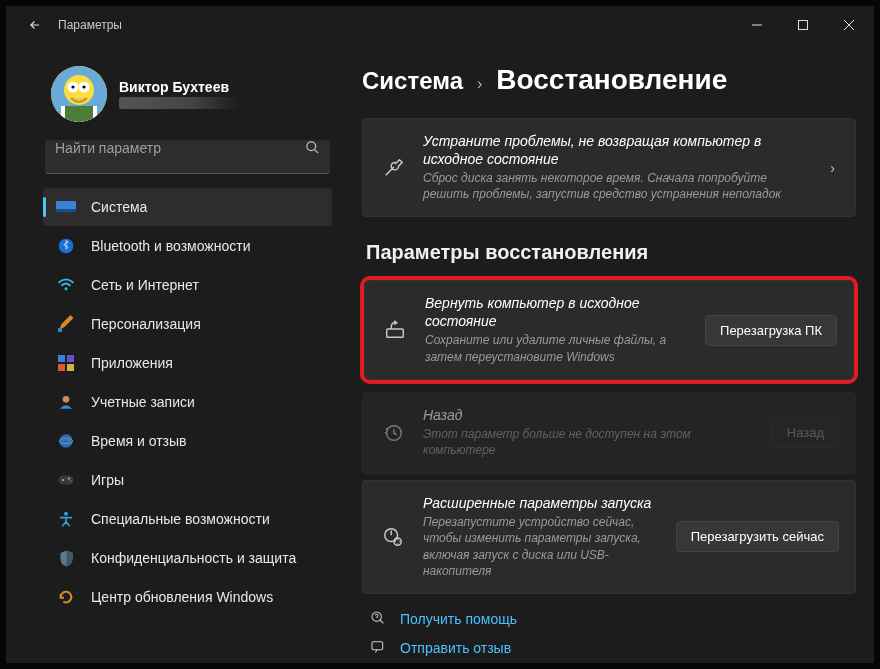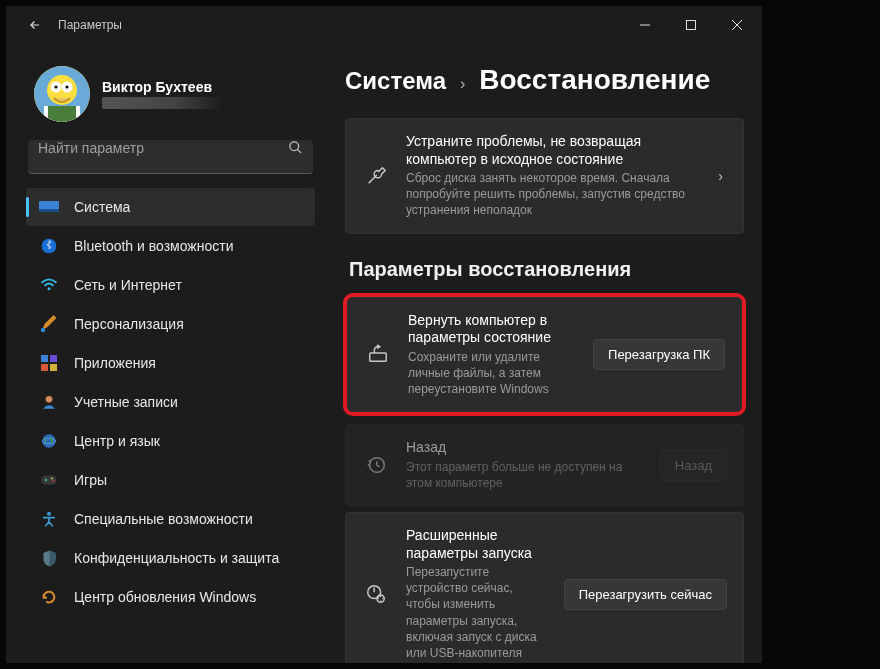--- a/index.html
+++ b/index.html
@@ -9,21 +9,21 @@
     color: #e8e8e8;
     width: 880px;
     height: 669px;
     overflow: hidden;
     position: relative;
   }
   .window-wrap { padding: 6px; }
   .window {
     background: #1c1c1c;
     border-radius: 0;
-    width: 756px;
+    width: 868px;
     height: 657px;
     position: relative;
     overflow: hidden;
   }
   .titlebar {
     height: 38px;
     display: flex;
     align-items: center;
     padding: 0 2px 0 12px;
     color: #c9c9c9;
@@ -34,21 +34,21 @@
     display: flex; align-items: center; justify-content: center;
     font-size: 14px; cursor:pointer;
   }
   .title-text { margin-left: 6px; }
   .win-controls { margin-left: auto; display: flex; }
   .win-btn {
     width: 46px; height: 30px;
     display: flex; align-items: center; justify-content: center;
     color: #e0e0e0; cursor:pointer;
   }
-  .content-area { display: flex; padding: 0 0 0 20px; height: calc(100% - 38px);}
+  .content-area { display: flex; padding: 0 0 0 20px; height: calc(100% - 38px); margin-left: 17px;}
   .sidebar { width: 295px; flex-shrink:0; padding-top: 22px;}
   .profile { display: flex; align-items: center; gap: 12px; padding: 0 8px 0 8px; margin-bottom: 18px;}
   .avatar {
     width: 56px; height: 56px; border-radius: 50%;
     background: radial-gradient(circle at 40% 30%, #f7e27e 0 45%, #f5d922 45% 58%, #e8d07a 58% 100%);
     display:flex; align-items:center; justify-content:center;
     overflow:hidden;
   }
   .avatar svg{display:block;}
   .profile-name { font-size: 14px; font-weight:600; color:#fff;}
@@ -98,21 +98,21 @@
   .card {
     background: #2b2b2b;
     border:1px solid #323232;
     border-radius: 4px;
     padding: 14px 16px;
     display:flex; align-items:center; gap:16px;
     margin-bottom: 6px;
   }
   .card.disabled{ opacity:.55;}
   .card-icon { width:28px; display:flex; align-items:center; justify-content:center; flex-shrink:0;}
-  .card-body { flex:1; }
+  .card-body { flex:1;font-style:italic; }
   .card-title { font-size:14px; color:#fff; line-height:1.25;}
   .card-desc { font-size:12px; color:#9a9a9a; margin-top:2px; line-height:1.35;}
   .card-action-chevron { color:#c2c2c2; font-size:14px; padding:0 4px;}
   .section-head { font-size:20px; font-weight:600; margin: 24px 0 12px 4px; color:#f0f0f0;}
   .highlight-frame{
     border: 4px solid #e01b24;
     border-radius: 10px;
     padding: 0;
     margin: 2px -2px 8px -2px;
   }
@@ -253,21 +253,21 @@
         </li>
         <li class="nav-item">
           <span class="nav-icon">
                 <svg width="16" height="16" viewBox="0 0 24 24">
                   <circle cx="12" cy="12" r="10" fill="#2d6ab8"></circle>
                   <ellipse cx="12" cy="12" rx="10" ry="4" fill="none" stroke="#6fb0e8" stroke-width="1"></ellipse>
                   <path d="M5 6 Q9 10 7 16" fill="#4a9a3a"></path>
                   <path d="M14 5 Q20 10 16 18" fill="#4a9a3a"></path>
                 </svg>
               </span>
-          <span>Центр и язык</span>
+          <span>Время и отзыв</span>
         </li>
         <li class="nav-item">
           <span class="nav-icon">
                 <svg width="18" height="14" viewBox="0 0 24 16">
                   <rect x="2" y="2" width="20" height="12" rx="6" fill="#3a3a3a"></rect>
                   <circle cx="8" cy="8" r="1.5" fill="#3bd66a"></circle>
                   <circle cx="16" cy="6" r="1.2" fill="#d6d63b"></circle>
                   <circle cx="18" cy="9" r="1.2" fill="#d63b3b"></circle>
                 </svg>
               </span>
@@ -328,21 +328,21 @@
       <div class="highlight-frame">
         <div class="card">
           <div class="card-icon">
             <svg width="22" height="22" viewBox="0 0 24 24" fill="none" stroke="#c8c8c8" stroke-width="1.6">
                   <rect x="3" y="11" width="18" height="9" rx="1"></rect>
                   <path d="M8 11V8a4 4 0 0 1 5-4"></path>
                   <path d="M11 2l3 2-3 2"></path>
                 </svg>
           </div>
           <div class="card-body">
-            <div class="card-title">Вернуть компьютер в параметры состояние</div>
+            <div class="card-title">Вернуть компьютер в исходное состояние</div>
             <div class="card-desc">Сохраните или удалите личные файлы, а затем переустановите Windows</div>
           </div>
           <button class="btn">Перезагрузка ПК</button>
         </div>
       </div>
 
       <div class="card disabled">
         <div class="card-icon">
           <svg width="22" height="22" viewBox="0 0 24 24" fill="none" stroke="#c8c8c8" stroke-width="1.6">
                 <circle cx="13" cy="12" r="8"></circle>

